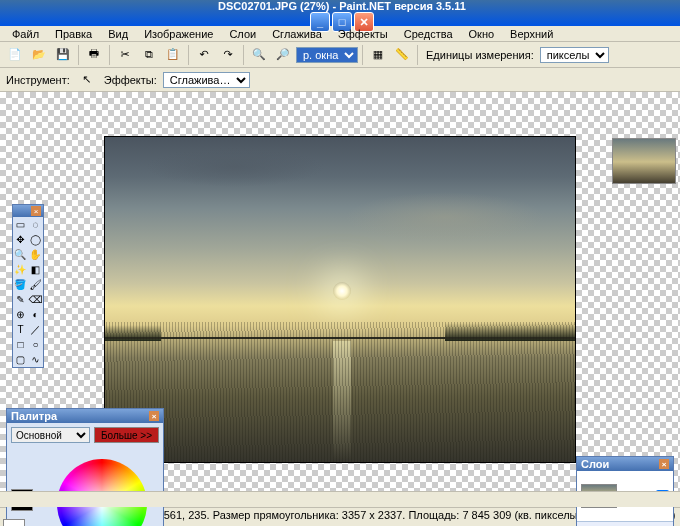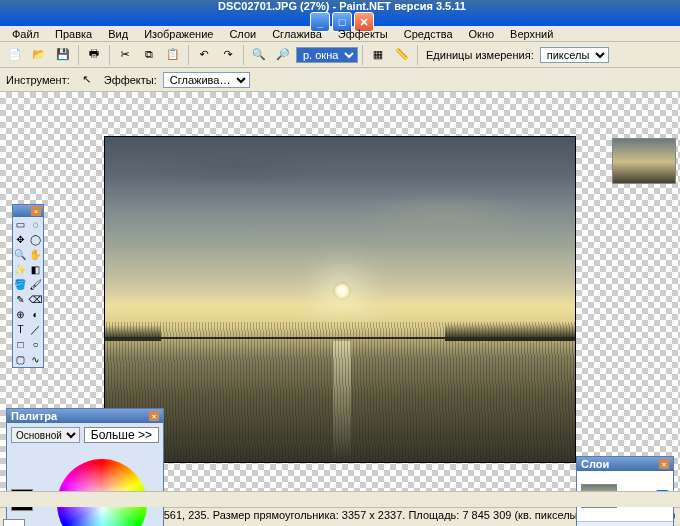--- a/index.html
+++ b/index.html
@@ -47,21 +47,21 @@
 .toolbox-title { height: 12px; background: linear-gradient(#7ba3d9,#4470b0); display: flex; align-items: center; justify-content: flex-end; padding: 0 2px; }
 .close-x { width: 10px; height: 10px; background: #d6874a; color: #fff; font-size: 8px; display: flex; align-items: center; justify-content: center; cursor: pointer; }
 .tool-grid { display: grid; grid-template-columns: 1fr 1fr; gap: 0; }
 .tool { width: 15px; height: 15px; display: flex; align-items: center; justify-content: center; cursor: pointer; font-size: 10px; border: 1px solid transparent; }
 
 .palette { position: absolute; top: 316px; left: 6px; width: 158px; background: #d9e4f5; border: 1px solid #5a7bb0; }
 .pal-title { height: 14px; background: linear-gradient(#7ba3d9,#4470b0); color: #fff; font-size: 10px; padding: 0 4px; display: flex; align-items: center; justify-content: space-between; font-weight: bold; }
 .pal-body { padding: 4px; }
 .pal-row { display: flex; gap: 4px; margin-bottom: 12px; align-items: center; }
 .pal-select { flex: 1; height: 16px; font-size: 10px; border: 1px solid #7f9db9; }
-.pal-btn { height: 16px; font-size: 12px; padding: 0 6px; border: 1px solid #888; background: #ffffff; cursor: pointer; }
+.pal-btn { height: 16px; font-size: 10px; padding: 0 6px; border: 1px solid #888; background: #b91c1c; cursor: pointer; }
 .swatch-fg { width: 22px; height: 22px; background: #000; border: 1px solid #888; }
 .swatch-bg { width: 22px; height: 22px; background: #fff; border: 1px solid #888; margin-left: -8px; margin-top: 8px; }
 .color-wheel { width: 90px; height: 90px; border-radius: 50%; margin: 4px auto;
   background: conic-gradient(red,#ff0,lime,cyan,blue,magenta,red);
   position: relative; }
 .color-wheel::after{content:'';position:absolute;inset:0;border-radius:50%;background:radial-gradient(circle,#fff 0%,transparent 65%);}
 
 .layers { position: absolute; top: 364px; right: 6px; width: 98px; background: #d9e4f5; border: 1px solid #5a7bb0; }
 .lay-body { padding: 4px; background: #fff; min-height: 50px; display: flex; align-items: center; gap: 4px; }
 .lay-thumb { width: 36px; height: 24px; background: linear-gradient(#6a7a7e 0%,#cbbe8a 52%,#453f30 100%); border: 1px solid #888; }

